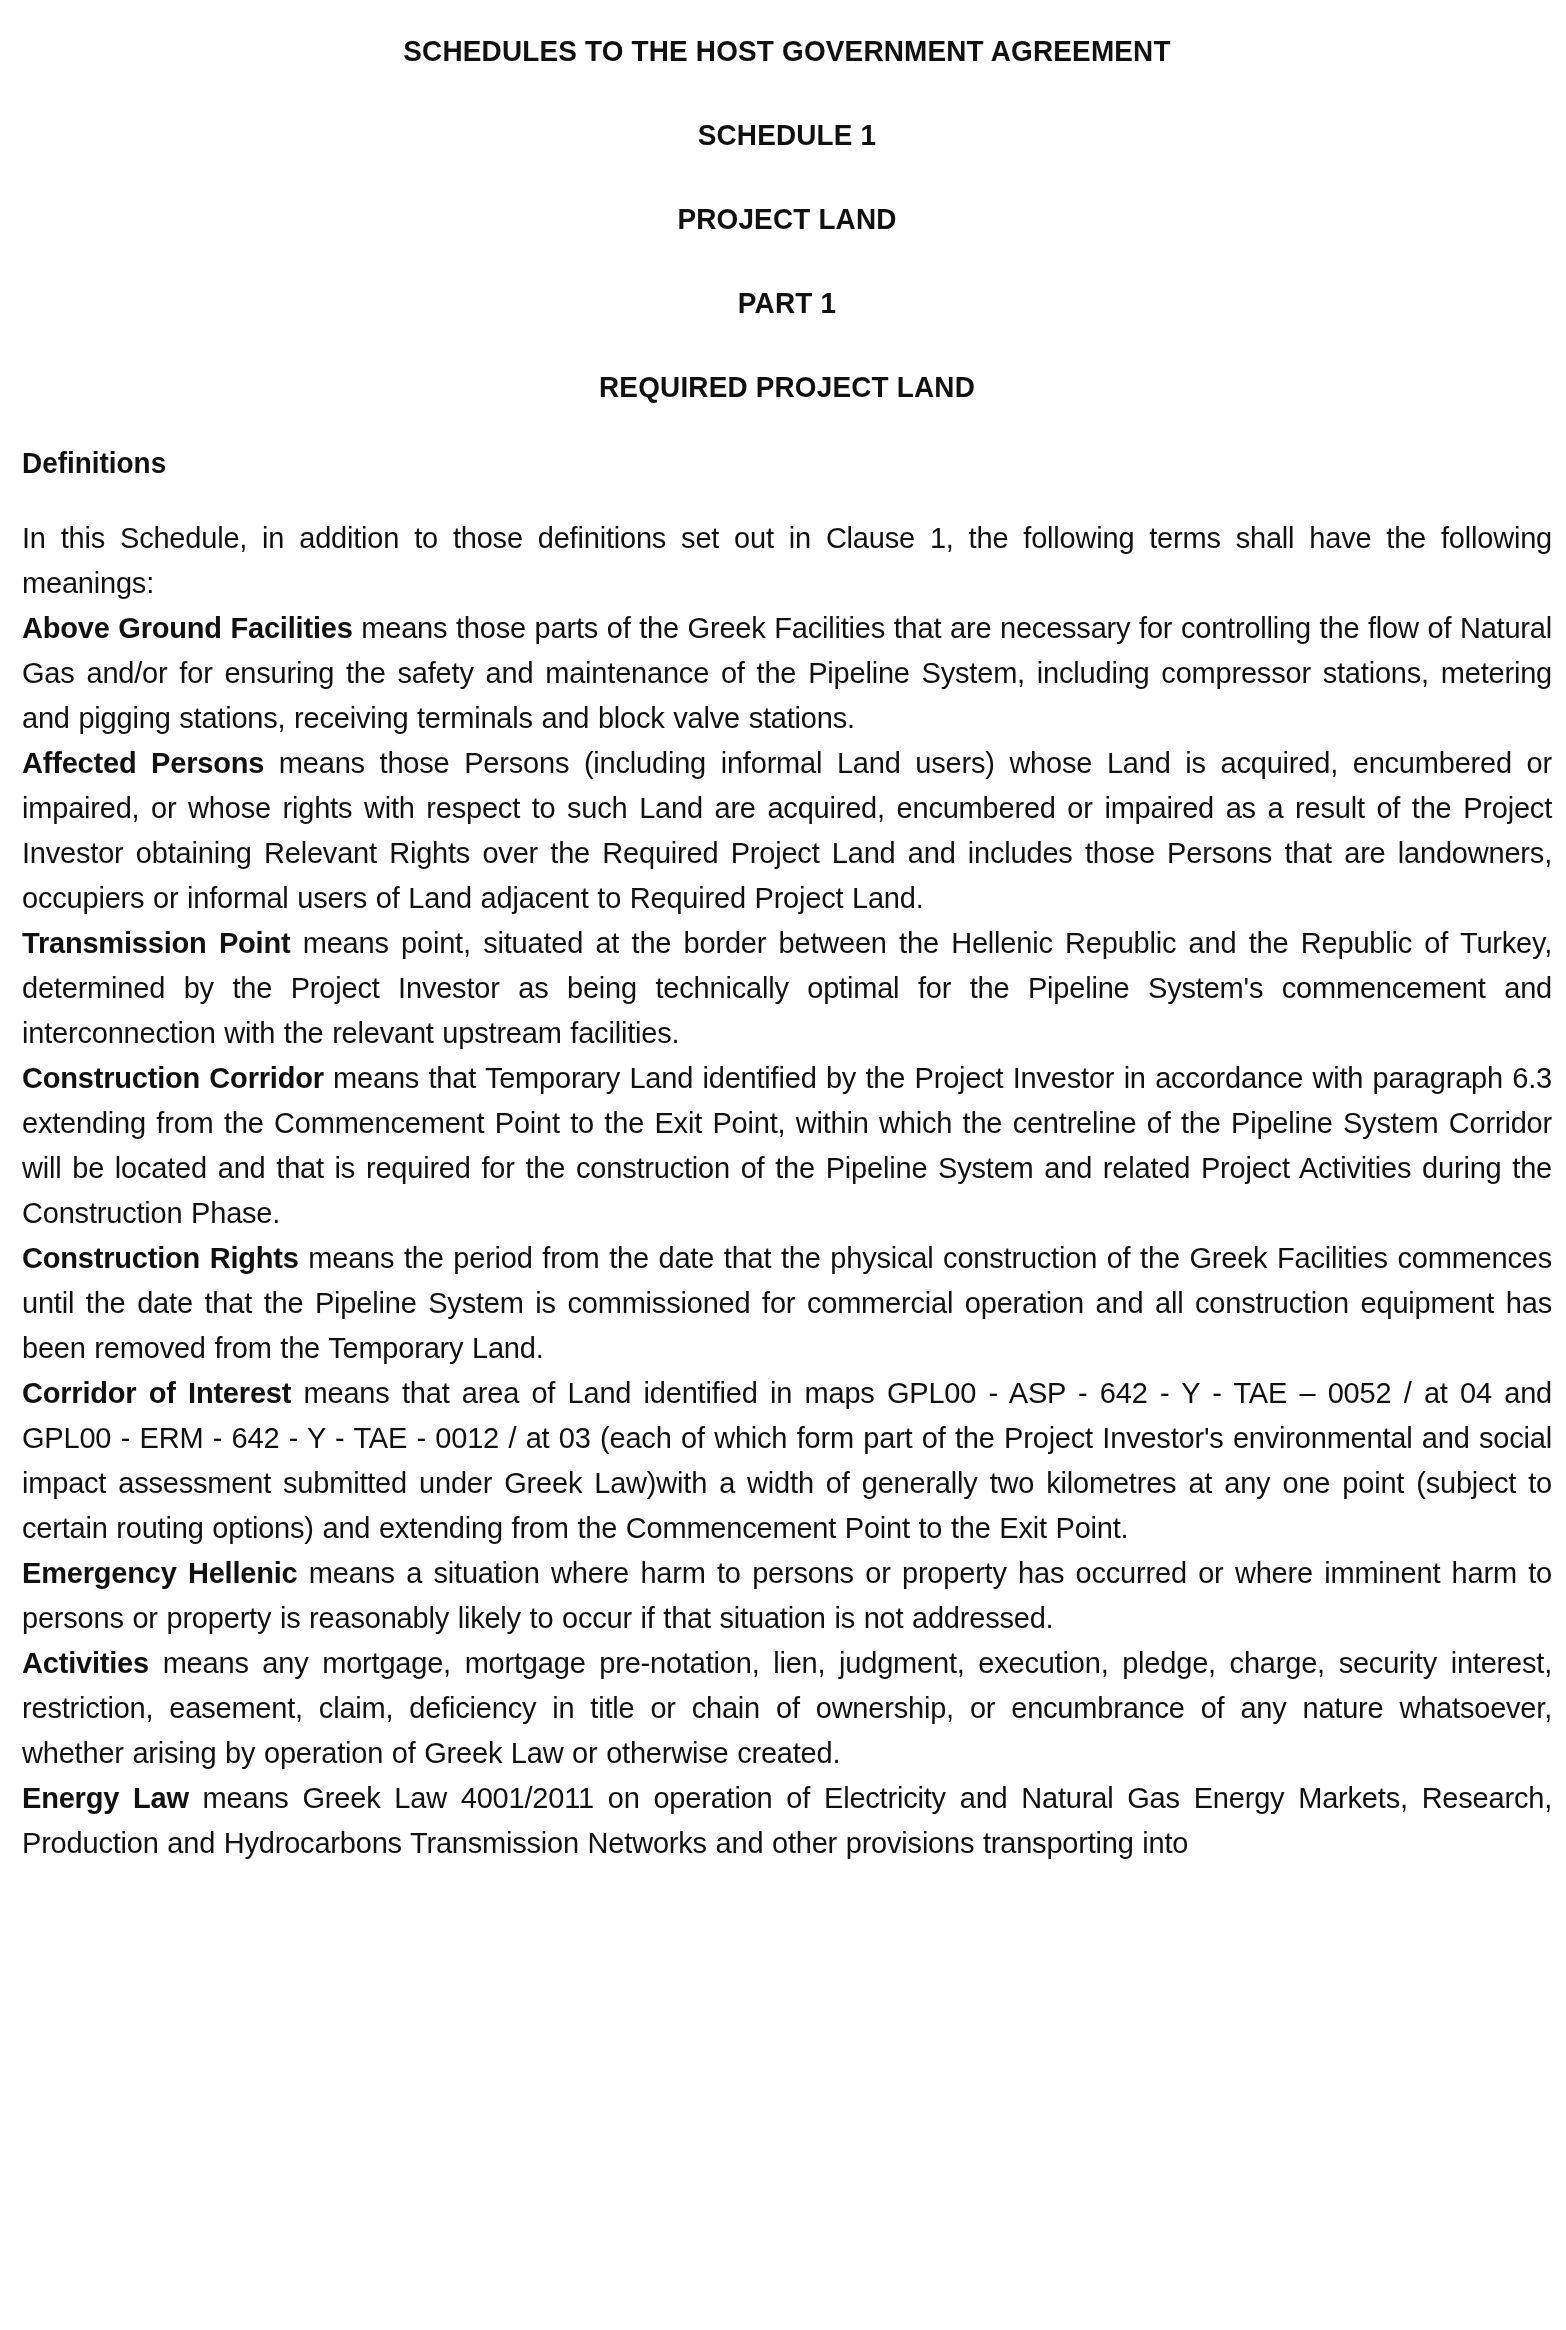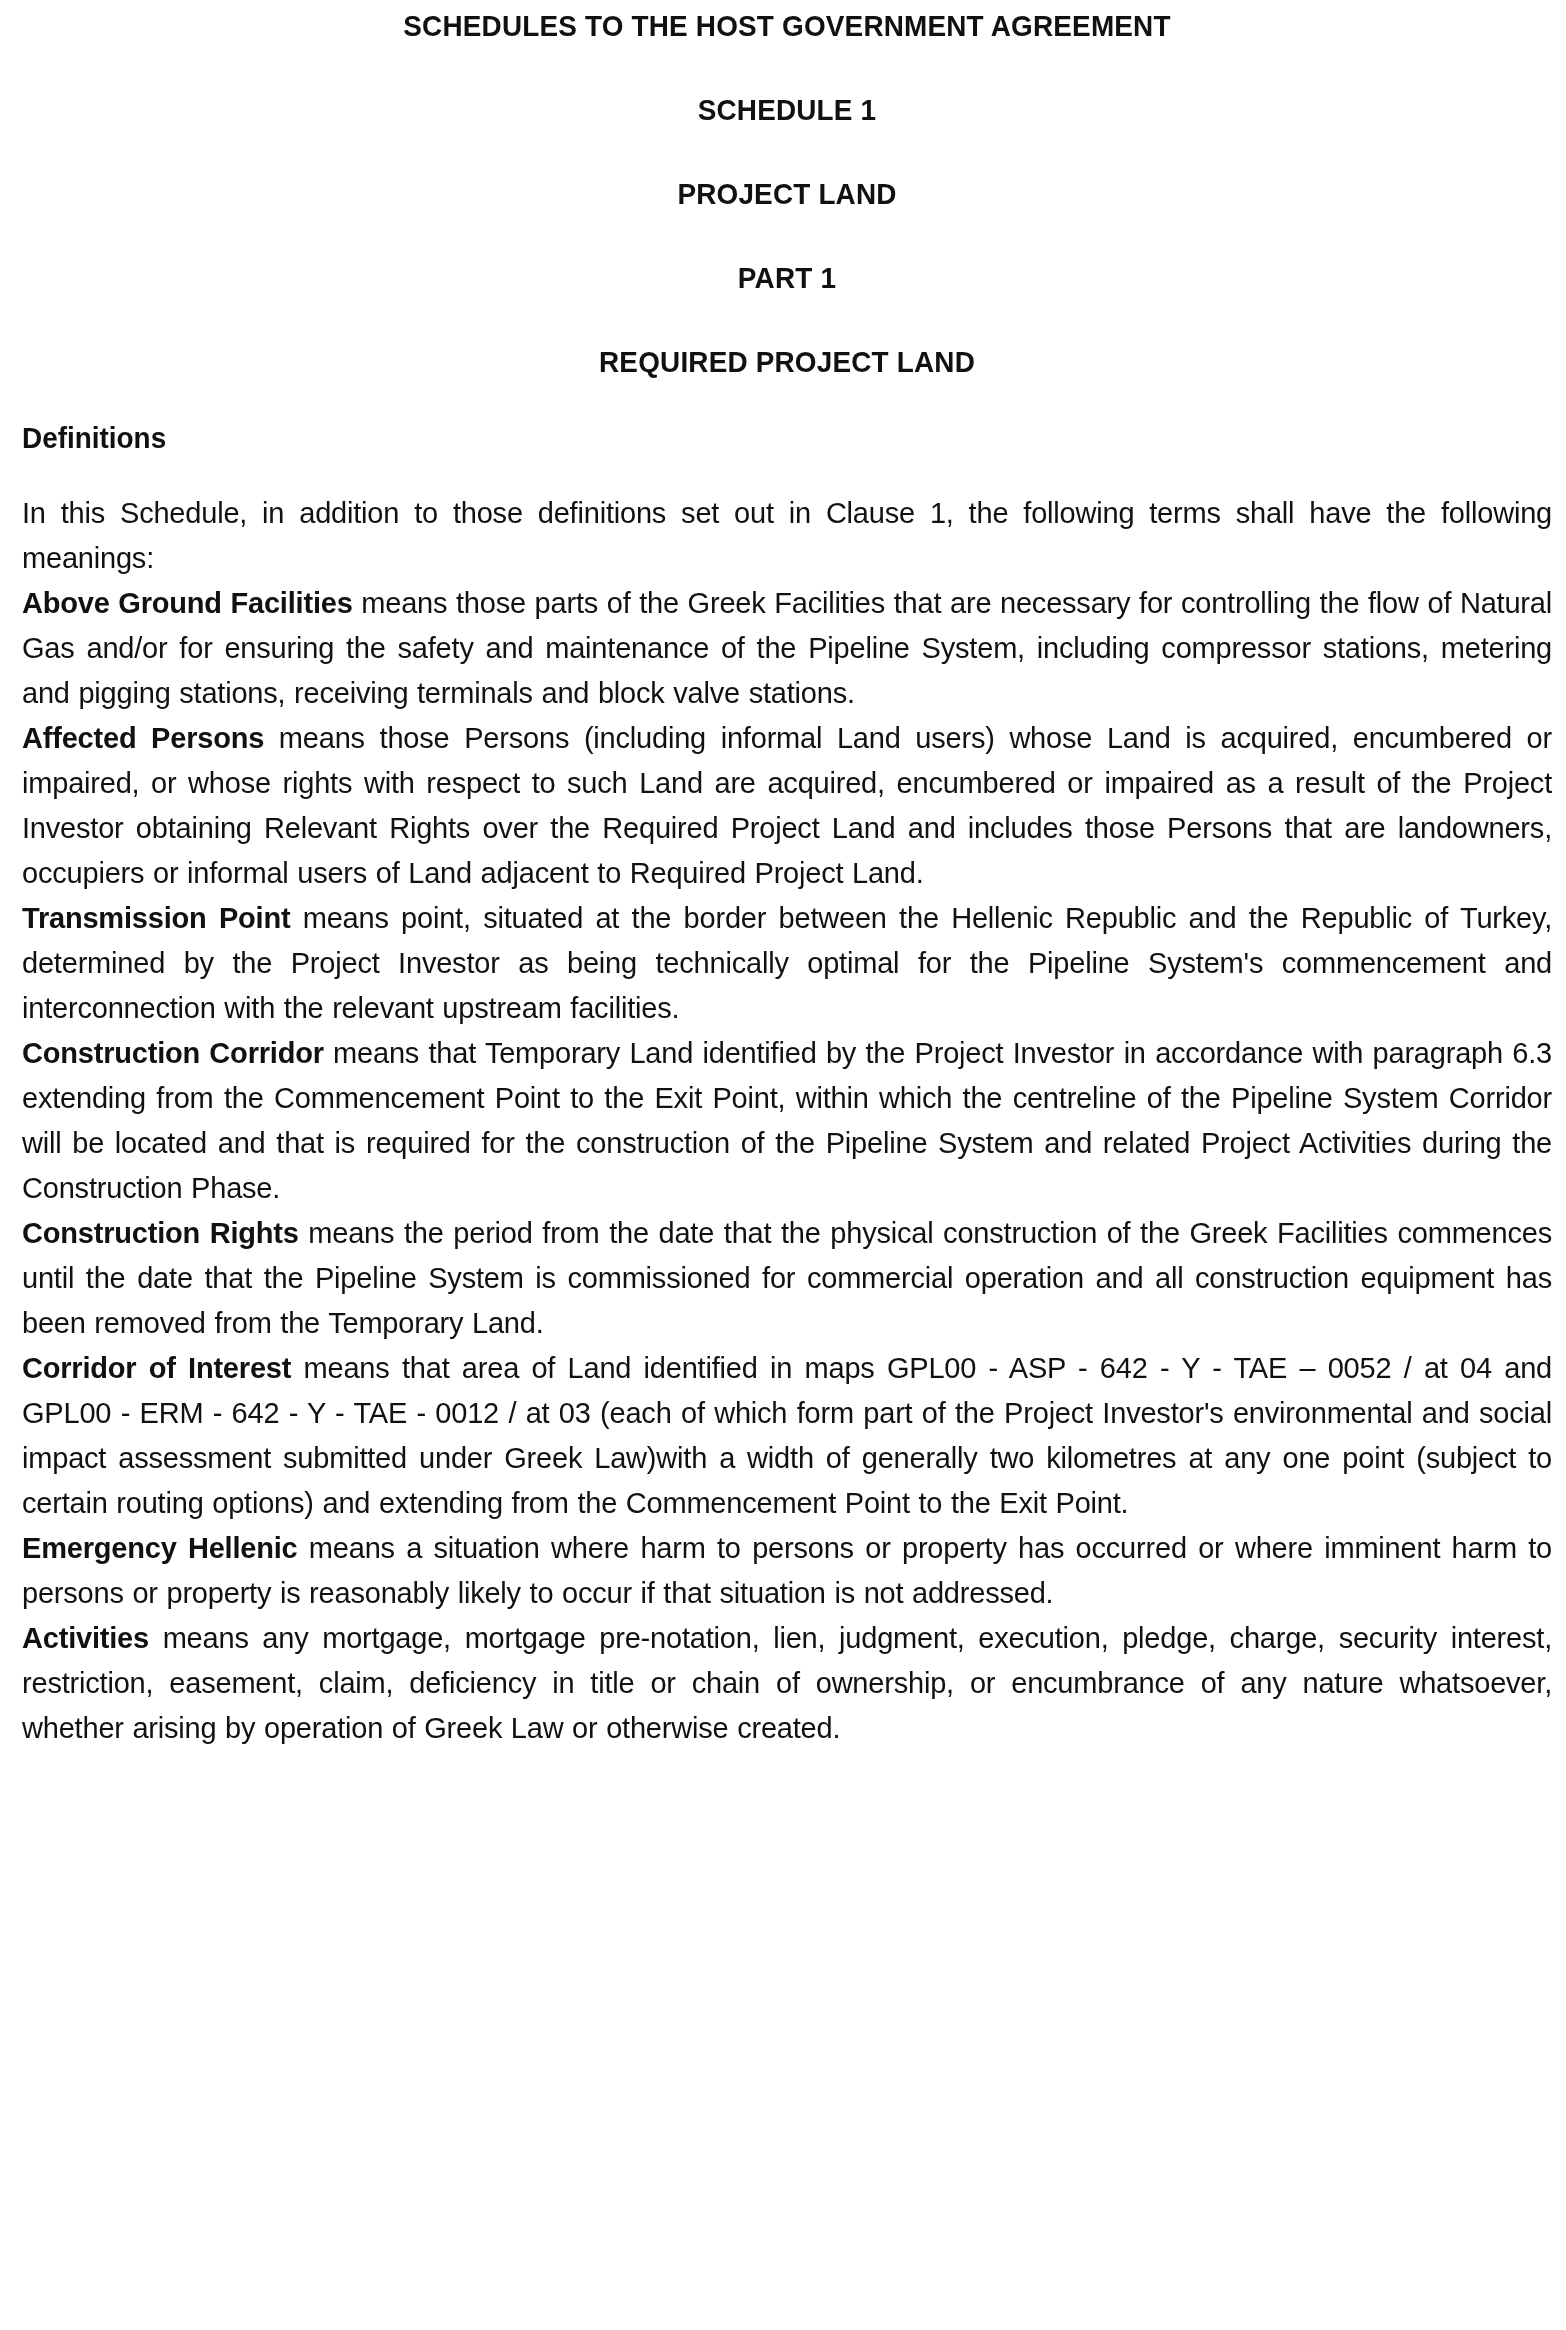--- a/index.html
+++ b/index.html
@@ -11,21 +11,21 @@
       width: 1567px;
       height: 2330px;
       overflow: hidden;
       color: #111111;
       font-family: "Liberation Sans", sans-serif;
       position: relative;
     }
     .page {
       position: absolute;
       left: 22px;
-      top: 8px;
+      top: 33px;
       width: 1530px;
     }
     .heading {
       text-align: center;
       font-weight: bold;
       font-size: 30px;
       line-height: 35px;
       margin: 0;
       letter-spacing: 0.2px;
       transform: scaleX(0.93);
@@ -92,14 +92,17 @@
   </p>
 
   <p class="para def">
     <span class="term">Emergency Hellenic</span><span> means a situation where harm to persons or property has occurred or where imminent harm to persons or property is reasonably likely to occur if that situation is not addressed.</span>
   </p>
 
   <p class="para def">
     <span class="term">Activities</span><span> means any mortgage, mortgage pre-notation, lien, judgment, execution, pledge, charge, security interest, restriction, easement, claim, deficiency in title or chain of ownership, or encumbrance of any nature whatsoever, whether arising by operation of Greek Law or otherwise created.</span>
   </p>
 
+  <p class="para def">
+    <span class="term">Energy Law</span><span> means Greek Law 4001/2011 on operation of Electricity and Natural Gas Energy Markets, Research, Production and Hydrocarbons Transmission Networks and other provisions transporting into</span>
+  </p>
 </div>
 
 
 </body></html>

